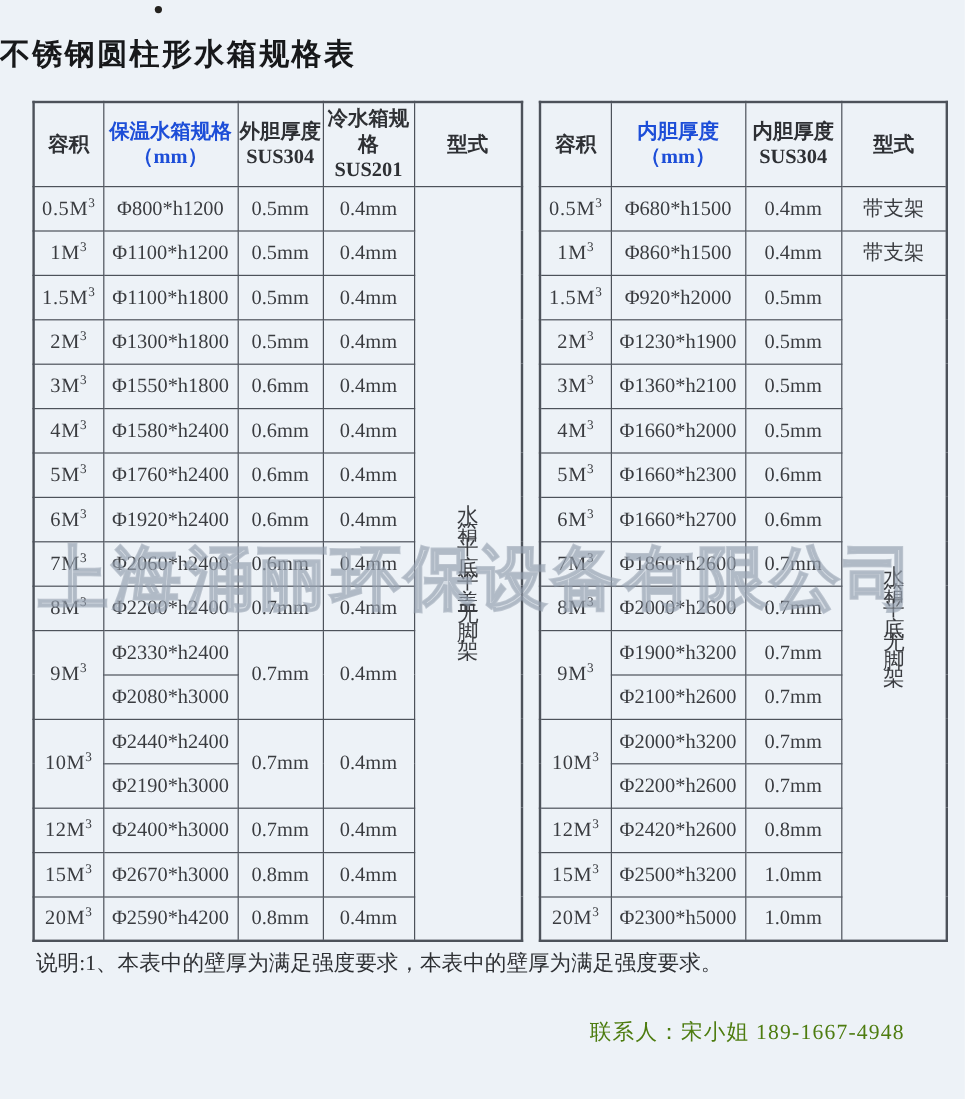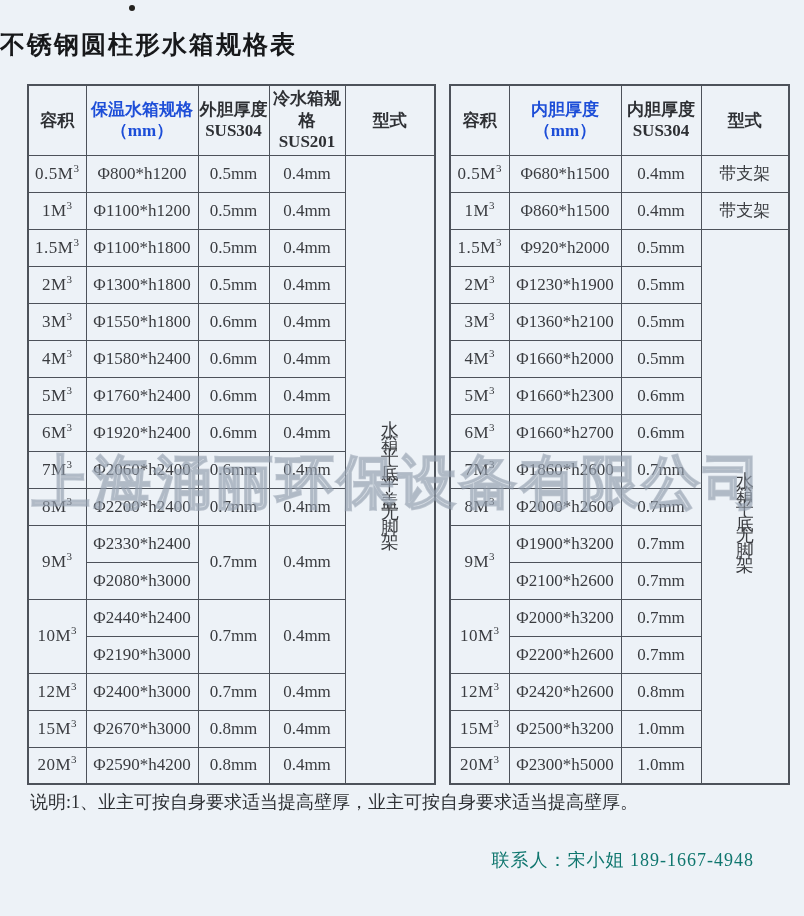--- a/index.html
+++ b/index.html
@@ -45,21 +45,21 @@
     white-space:nowrap;
     color:rgba(173,184,198,0.38);
     -webkit-text-stroke:1.5px rgba(140,152,168,0.5);
     pointer-events:none;z-index:5;
   }
   .notes{position:absolute;left:30px;top:790px;font-size:18px;color:#2e3034;}
   .notes .n1{margin:0 0 12px 0;}
   .notes .n2{margin:0 0 0 64px;}
   .contact{
     position:absolute;top:848px;right:50px;
-    font-size:18px;color:#0f766e;letter-spacing:1px;
+    font-size:18px;color:#4d7c0f;letter-spacing:1px;
   }
 </style>
 </head>
 <body>
 
 <div class="page">
 
   <div class="speck"></div>
 
   <div class="title">不锈钢圆柱形水箱规格表</div>
@@ -308,18 +308,18 @@
       <td class="vol"><span>20M</span><sup>3</sup></td>
       <td>Φ2300*h5000</td>
       <td>1.0mm</td>
     </tr>
   </tbody>
     </table>
 
   <div class="watermark">上海涌丽环保设备有限公司</div>
 
   <div class="notes">
-    <p class="n1">说明:1、业主可按自身要求适当提高壁厚，业主可按自身要求适当提高壁厚。</p>
+    <p class="n1">说明:1、本表中的壁厚为满足强度要求，本表中的壁厚为满足强度要求。</p>
   </div>
 
   <div class="contact">联系人：宋小姐 189-1667-4948</div>
 
 </div>
 
 </body></html>

